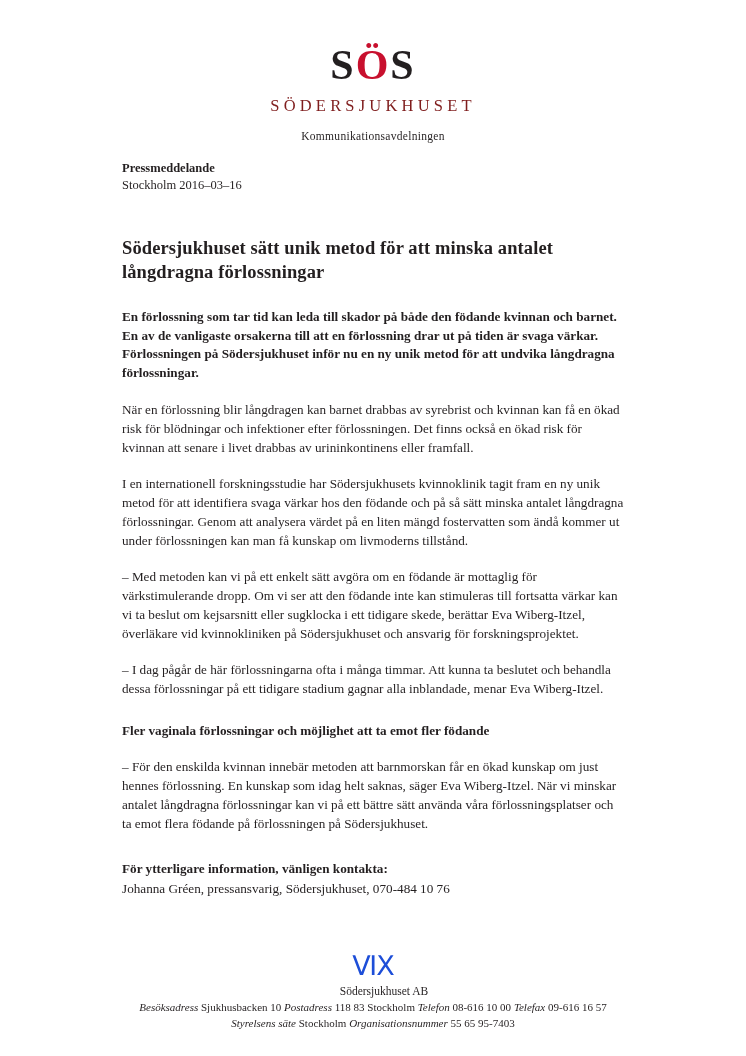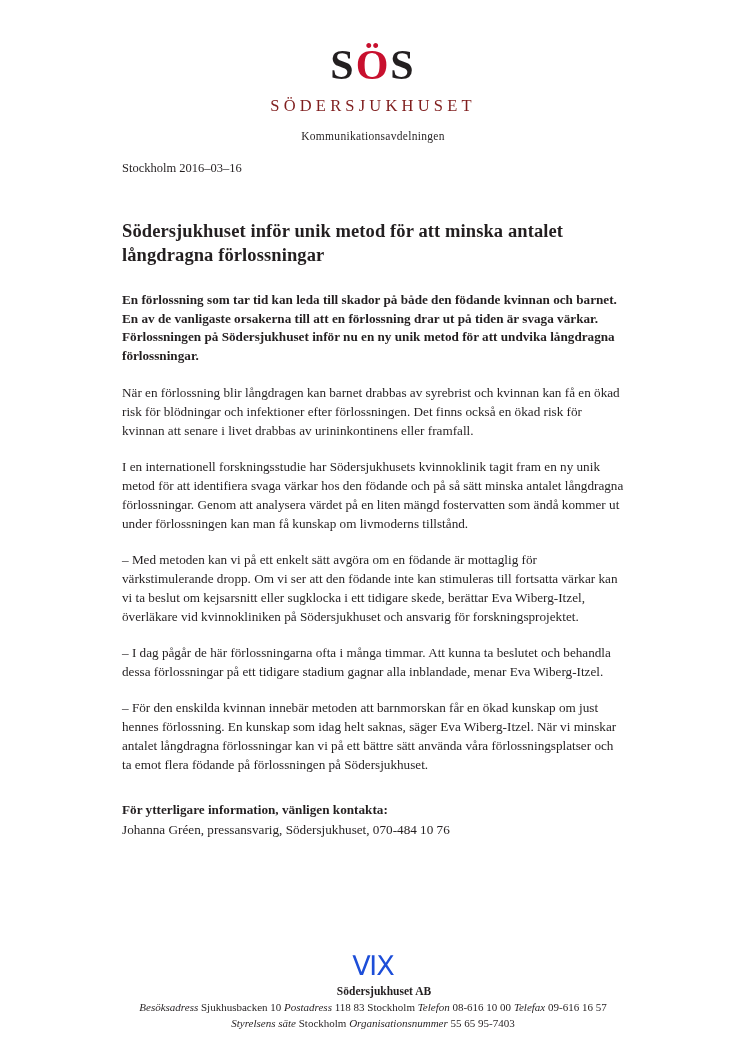--- a/index.html
+++ b/index.html
@@ -119,21 +119,21 @@
   .footer-mark {
     font-family: "Liberation Serif", serif;
     font-size: 27px;
     line-height: 1;
     letter-spacing: -1px;
     color: #1d4ed8;
     margin-bottom: 5px;
   }
   .footer-name {
     font-size: 11.5px;
-    font-weight: bold;
+    font-weight: normal;
     margin-bottom: 3px;
     padding-left: 22px;
   }
   .footer-line {
     font-size: 11px;
     line-height: 1.45;
     color: #231f20;
   }
   .footer-line .it {
     font-style: italic;
@@ -148,32 +148,34 @@
     <div class="sos-mark">
       <span>S</span><span class="red">Ö</span><span>S</span>
     </div>
     <div class="sos-wordmark">SÖDERSJUKHUSET</div>
     <div class="dept">Kommunikationsavdelningen</div>
   </div>
 
   <div class="content">
 
     <div class="meta">
+      <span class="meta-label">Pressmeddelande</span>
       <span class="meta-place">Stockholm 2016–03–16</span>
     </div>
 
-    <h1 class="doc-title">Södersjukhuset inför unik metod för att minska antalet långdragna förlossningar</h1>
+    <h1 class="doc-title">Södersjukhuset sätt unik metod för att minska antalet långdragna förlossningar</h1>
 
     <p class="lead">En förlossning som tar tid kan leda till skador på både den födande kvinnan och barnet. En av de vanligaste orsakerna till att en förlossning drar ut på tiden är svaga värkar. Förlossningen på Södersjukhuset inför nu en ny unik metod för att undvika långdragna förlossningar.</p>
 
     <p>När en förlossning blir långdragen kan barnet drabbas av syrebrist och kvinnan kan få en ökad risk för blödningar och infektioner efter förlossningen. Det finns också en ökad risk för kvinnan att senare i livet drabbas av urininkontinens eller framfall.</p>
     <p>I en internationell forskningsstudie har Södersjukhusets kvinnoklinik tagit fram en ny unik metod för att identifiera svaga värkar hos den födande och på så sätt minska antalet långdragna förlossningar. Genom att analysera värdet på en liten mängd fostervatten som ändå kommer ut under förlossningen kan man få kunskap om livmoderns tillstånd.</p>
     <p>– Med metoden kan vi på ett enkelt sätt avgöra om en födande är mottaglig för värkstimulerande dropp. Om vi ser att den födande inte kan stimuleras till fortsatta värkar kan vi ta beslut om kejsarsnitt eller sugklocka i ett tidigare skede, berättar Eva Wiberg-Itzel, överläkare vid kvinnokliniken på Södersjukhuset och ansvarig för forskningsprojektet.</p>
     <p> – I dag pågår de här förlossningarna ofta i många timmar. Att kunna ta beslutet och behandla dessa förlossningar på ett tidigare stadium gagnar alla inblandade, menar Eva Wiberg-Itzel.</p>
 
+    <h2 class="subhead">Fler vaginala förlossningar och möjlighet att ta emot fler födande</h2>
 
     <p> – För den enskilda kvinnan innebär metoden att barnmorskan får en ökad kunskap om just hennes förlossning. En kunskap som idag helt saknas, säger Eva Wiberg-Itzel. När vi minskar antalet långdragna förlossningar kan vi på ett bättre sätt använda våra förlossningsplatser och ta emot flera födande på förlossningen på Södersjukhuset.</p>
 
     <p class="contact-label">För ytterligare information, vänligen kontakta:</p>
     <p class="tight">Johanna Gréen, pressansvarig, Södersjukhuset, 070-484 10 76</p>
   </div>
 
   <div class="footer">
     <div class="footer-mark">ⅥⅩ</div>
     <div class="footer-name">Södersjukhuset AB</div>

